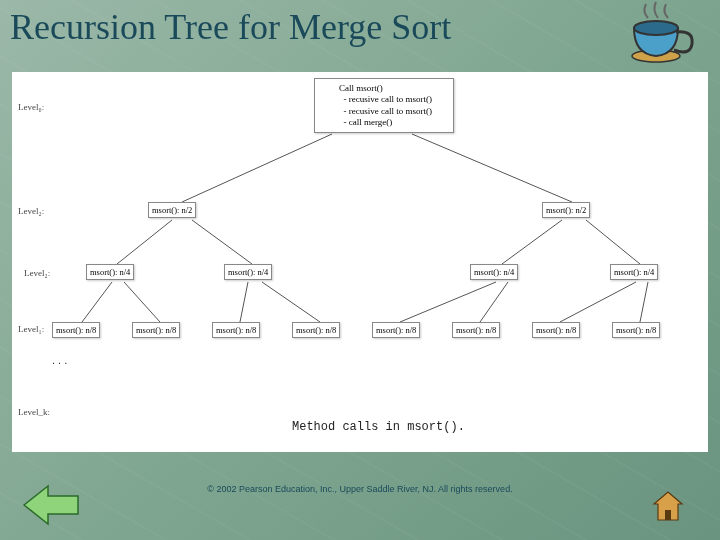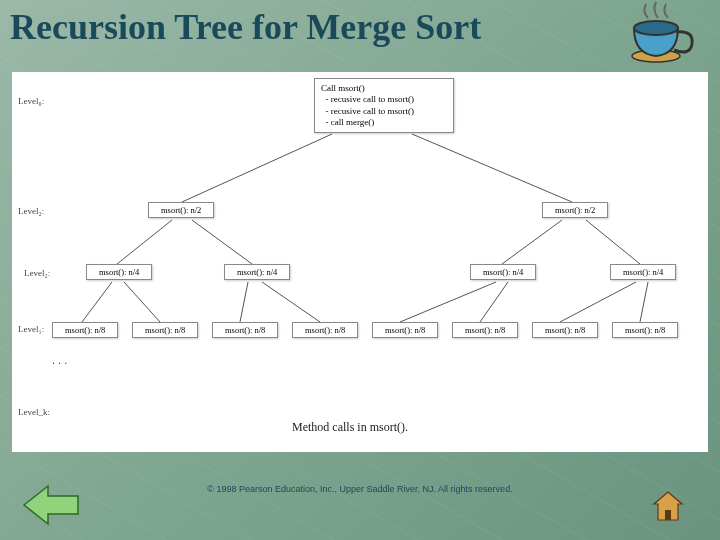--- a/index.html
+++ b/index.html
@@ -16,21 +16,20 @@
     position: absolute; inset: 0;
     background-image: repeating-linear-gradient(30deg, rgba(255,255,255,0) 0 40px, rgba(255,255,255,.03) 40px 42px);
     pointer-events: none;
   }
   .title {
     position: absolute;
     top: 6px; left: 10px;
     font-family: Georgia, 'Times New Roman', serif;
     font-size: 36px;
     color: #1a4a5a;
-    font-weight: bold;
   }
   .cup {
     position: absolute;
     top: 0px; right: 20px;
     width: 80px; height: 70px;
   }
   .canvas {
     position: absolute;
     left: 12px; top: 72px;
     width: 696px; height: 380px;
@@ -43,34 +42,34 @@
     color: #444;
     font-family: Georgia, serif;
   }
   .node {
     position: absolute;
     border: 1px solid #888;
     background: #fff;
     font-size: 8.5px;
     font-family: Georgia, serif;
     text-align: center;
-    padding: 2px 12px;
+    padding: 2px 3px;
     box-shadow: 1px 1px 2px rgba(0,0,0,.2);
     white-space: nowrap;
   }
   .root {
     font-size: 9px;
     text-align: left;
     line-height: 1.25;
-    padding: 4px 6px;
+    padding: 4px 24px;
     white-space: pre;
   }
   .caption {
     position: absolute;
-    font-family: Liberation Serif, serif;
+    font-family: Liberation Mono, monospace;
     font-size: 12px;
     color: #222;
   }
   .ellipsis {
     position: absolute;
     font-size: 11px;
     color: #333;
   }
   .copyright {
     position: absolute;
@@ -124,21 +123,21 @@
       <line x1="112" y1="210" x2="148" y2="250"></line>
       <line x1="236" y1="210" x2="228" y2="250"></line>
       <line x1="250" y1="210" x2="308" y2="250"></line>
       <line x1="484" y1="210" x2="388" y2="250"></line>
       <line x1="496" y1="210" x2="468" y2="250"></line>
       <line x1="624" y1="210" x2="548" y2="250"></line>
       <line x1="636" y1="210" x2="628" y2="250"></line>
     </g>
   </svg>
 
-  <div class="lvl-label" style="left:6px; top:24px">Level₀:</div>
+  <div class="lvl-label" style="left:6px; top:30px">Level₀:</div>
   <div class="lvl-label" style="left:6px; top:134px">Level₂:</div>
   <div class="lvl-label" style="left:12px; top:196px">Level₂:</div>
   <div class="lvl-label" style="left:6px; top:252px">Level₁:</div>
   <div class="lvl-label" style="left:6px; top:335px">Level_k:</div>
 
   <div class="node root" style="left:302px; top:6px; width:140px">Call msort()
   - recusive call to msort()
   - recusive call to msort()
   - call merge()</div>
 
@@ -157,21 +156,21 @@
   <div class="node" style="left:360px; top:250px">msort(): n/8</div>
   <div class="node" style="left:440px; top:250px">msort(): n/8</div>
   <div class="node" style="left:520px; top:250px">msort(): n/8</div>
   <div class="node" style="left:600px; top:250px">msort(): n/8</div>
 
   <div class="ellipsis" style="left:40px; top:282px">. . .</div>
 
   <div class="caption" style="left:280px; top:348px">Method calls in msort().</div>
 </div>
 
-<div class="copyright">© 1998 Pearson Education, Inc., Upper Saddle River, NJ.  All rights reserved.</div>
+<div class="copyright">© 2002 Pearson Education, Inc., Upper Saddle River, NJ.  All rights reserved.</div>
 
 <div class="arrow-left">
   <svg viewBox="0 0 58 42">
     <polygon points="2,21 26,2 26,12 56,12 56,30 26,30 26,40" fill="#8fd47a" stroke="#2a6a2a" stroke-width="1.5"></polygon>
   </svg>
 </div>
 
 <div class="home-icon">
   <svg viewBox="0 0 36 32">
     <polygon points="18,2 32,14 28,14 28,30 8,30 8,14 4,14" fill="#d9a04a" stroke="#5a3a10" stroke-width="1.2"></polygon>

